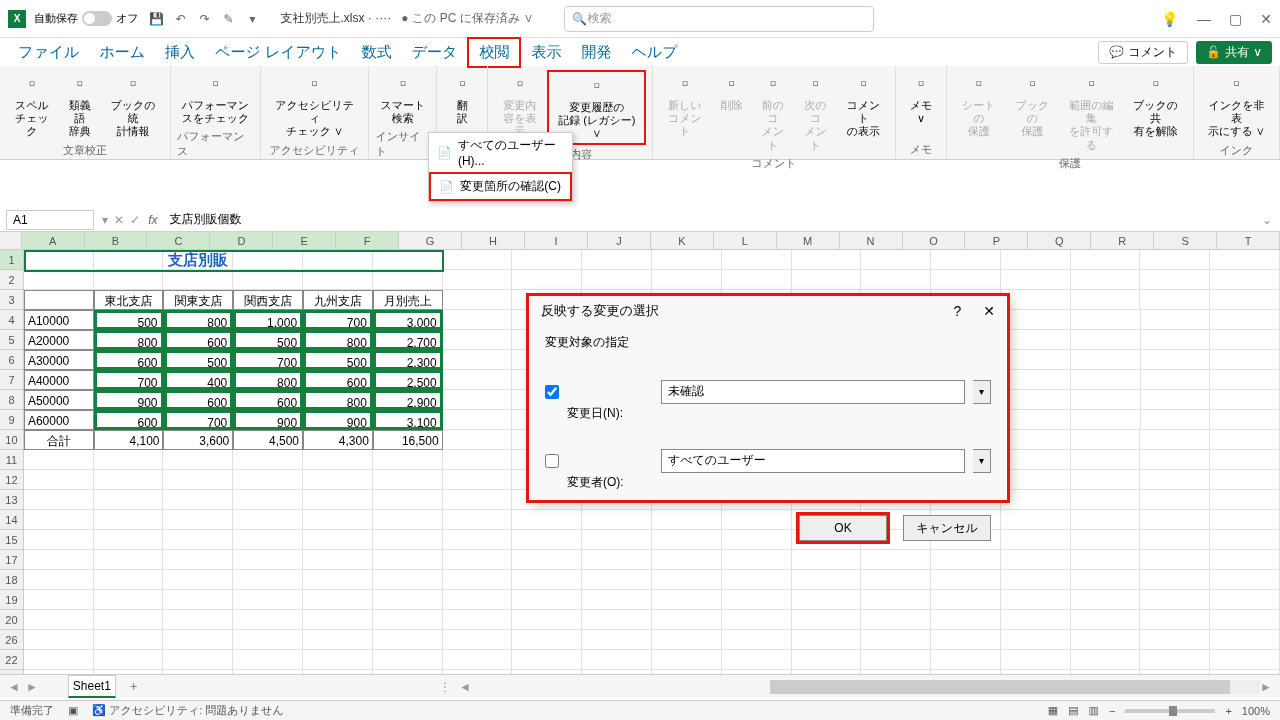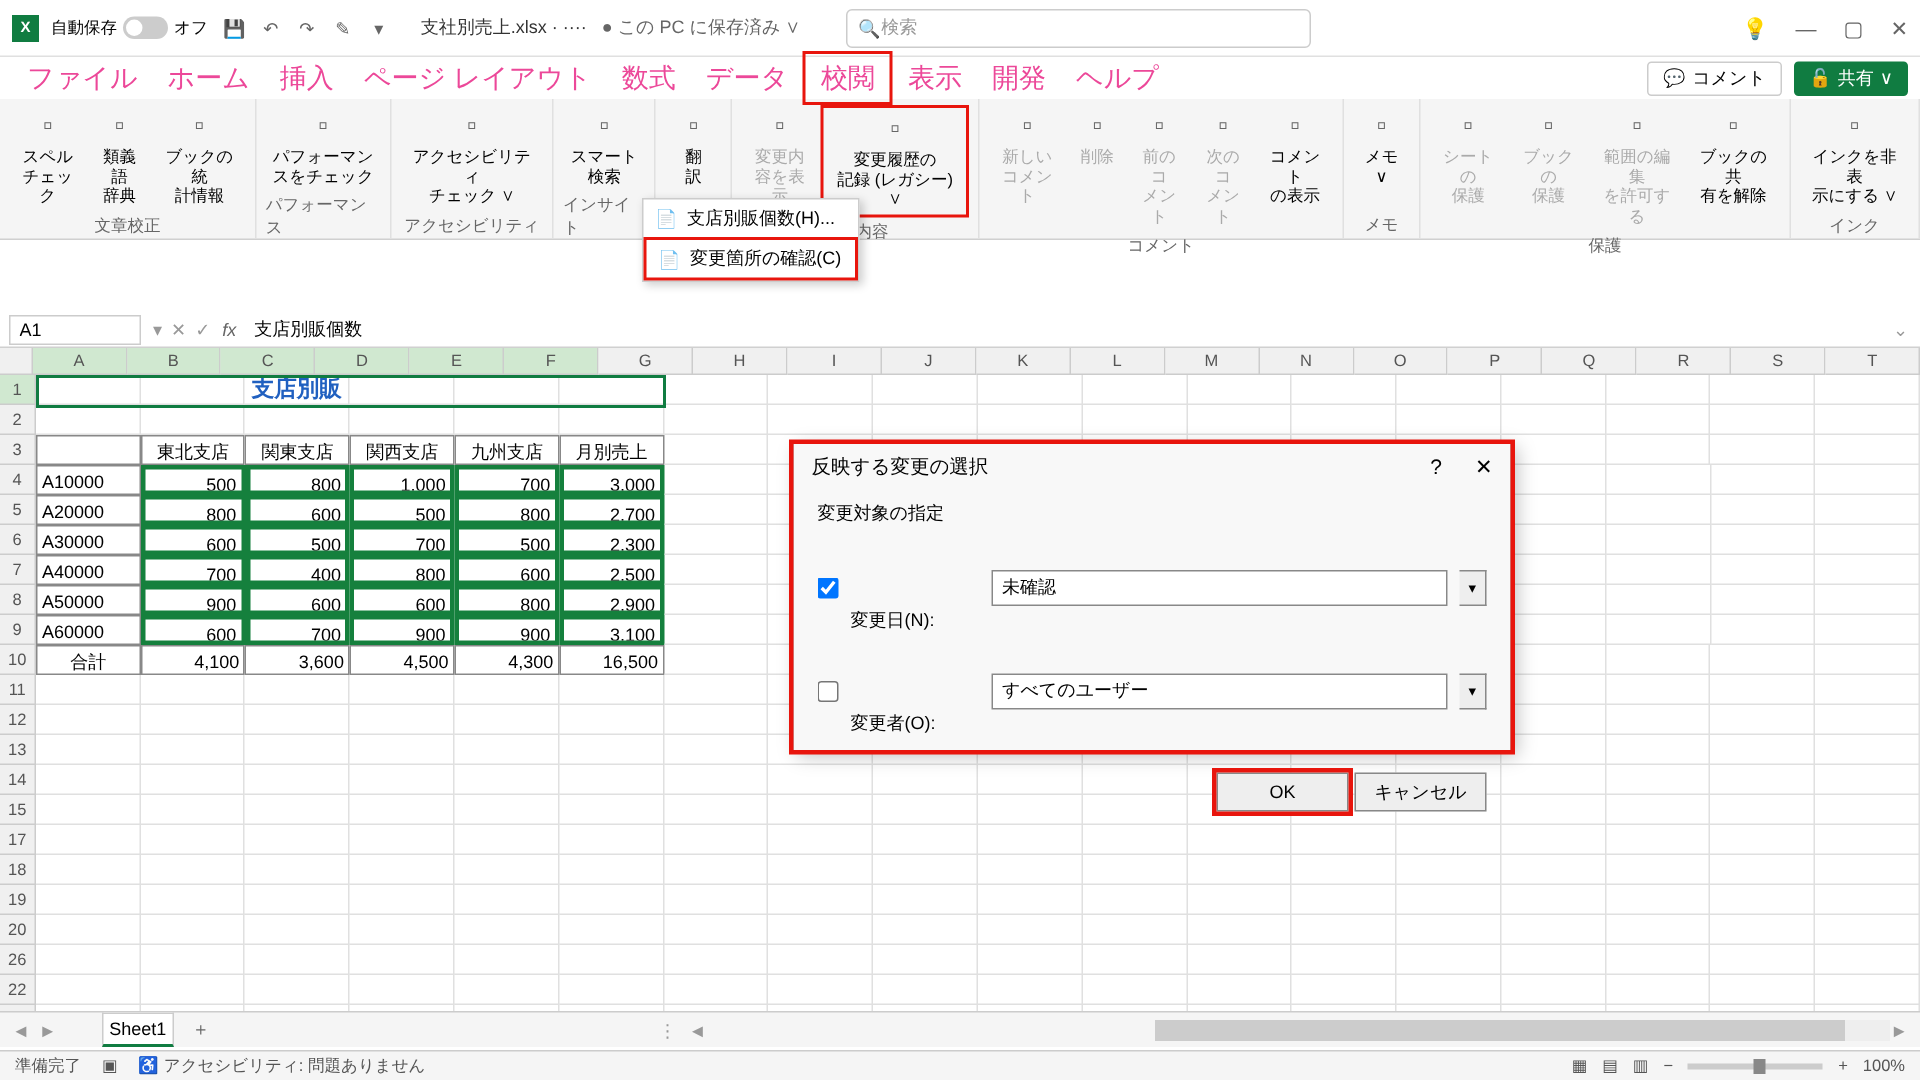--- a/index.html
+++ b/index.html
@@ -10,21 +10,21 @@
 .toggle{width:30px;height:15px;border-radius:8px;background:#ccc;position:relative;}
 .toggle::after{content:'';position:absolute;left:2px;top:2px;width:11px;height:11px;background:#fff;border-radius:50%;}
 .qat{display:flex;gap:8px;align-items:center;}
 .qat-icon{width:16px;height:16px;display:flex;align-items:center;justify-content:center;color:#666;cursor:pointer;}
 .filename{margin-left:20px;font-size:12px;color:#333;}
 .saved{margin-left:10px;font-size:12px;color:#666;}
 .search-box{margin-left:30px;width:310px;height:26px;border:1px solid #ccc;border-radius:4px;display:flex;align-items:center;padding:0 8px;color:#999;}
 .wincontrols{margin-left:auto;display:flex;gap:18px;align-items:center;}
 .wincontrols span{cursor:pointer;color:#666;font-size:14px;}
 .menubar{height:28px;display:flex;align-items:center;padding:0 8px;background:#fff;}
-.tab{padding:4px 10px;font-size:18px;cursor:pointer;color:#ec4899;}
+.tab{padding:4px 10px;font-size:15px;cursor:pointer;color:#0369a1;}
 .tab.active{border:2px solid #e8150d;font-weight:normal;}
 .comments-btn{margin-left:auto;border:1px solid #ccc;padding:2px 10px;border-radius:3px;display:flex;align-items:center;gap:4px;}
 .share-btn{margin-left:8px;background:#107c41;color:#fff;padding:3px 10px;border-radius:3px;display:flex;align-items:center;gap:4px;}
 .ribbon{height:94px;background:#f5f5f5;display:flex;border-bottom:1px solid #d0d0d0;}
 .rgroup{display:flex;flex-direction:column;align-items:center;border-right:1px solid #e0e0e0;padding:4px 6px 2px;}
 .rgroup-items{display:flex;gap:2px;flex:1;align-items:flex-start;}
 .ritem{display:flex;flex-direction:column;align-items:center;padding:2px 4px;cursor:pointer;text-align:center;font-size:11px;line-height:1.2;min-width:38px;}
 .ritem.disabled{color:#aaa;}
 .ritem-icon{width:24px;height:24px;margin-bottom:3px;display:flex;align-items:center;justify-content:center;font-size:18px;color:#666;}
 .ritem.highlighted{border:2px solid #e8150d;}
@@ -58,21 +58,21 @@
 .dlg-title{height:30px;display:flex;align-items:center;padding:0 12px;font-size:13px;}
 .dlg-title-controls{margin-left:auto;display:flex;gap:22px;cursor:pointer;font-size:14px;}
 .dlg-body{padding:8px 16px;}
 .dlg-section{font-size:12px;margin-bottom:10px;}
 .dlg-row{display:flex;align-items:center;margin-bottom:8px;gap:8px;}
 .dlg-check{width:14px;height:14px;}
 .dlg-label{width:86px;font-size:12px;margin-top:44px;}
 .dlg-input{flex:1;height:24px;border:1px solid #888;padding:0 6px;background:#fff;font-size:12px;}
 .dlg-dropdown{width:18px;height:24px;border:1px solid #888;border-left:none;background:#eee;display:flex;align-items:center;justify-content:center;font-size:10px;}
 .dlg-range-btn{width:18px;height:24px;border:1px solid #888;border-left:none;background:#eee;display:flex;align-items:center;justify-content:center;}
-.dlg-buttons{display:flex;justify-content:flex-end;gap:4px;padding:8px 16px;}
+.dlg-buttons{display:flex;justify-content:flex-end;gap:16px;padding:8px 16px;}
 .dlg-btn{width:88px;height:26px;border:1px solid #888;background:#eee;cursor:pointer;font-size:12px;}
 .dlg-btn.ok{outline:3px solid #e8150d;}
 .sheet-tabs{position:absolute;bottom:22px;left:0;right:0;height:24px;display:flex;align-items:center;background:#f5f5f5;border-top:1px solid #ccc;padding:0 8px;}
 .sheet-nav{display:flex;gap:6px;color:#999;}
 .sheet-tab{margin-left:30px;padding:3px 4px;background:#fff;border:1px solid #ccc;border-bottom:2px solid #107c41;font-size:12px;}
 .sheet-add{margin-left:12px;color:#666;cursor:pointer;}
 .hscroll{margin-left:auto;width:490px;height:14px;background:#eee;position:relative;}
 .hscroll-thumb{position:absolute;left:0;width:460px;height:14px;background:#ccc;}
 .statusbar{position:absolute;bottom:0;left:0;right:0;height:20px;background:#f5f5f5;display:flex;align-items:center;padding:0 10px;font-size:11px;color:#555;border-top:1px solid #ccc;}
 .statusbar .right{margin-left:auto;display:flex;align-items:center;gap:10px;}
@@ -254,21 +254,21 @@
           <div>インクを非表<br>示にする ∨</div>
         </div>
       </div>
       <div class="rgroup-label">インク</div>
     </div>
   </div>
 
 <div class="dropdown-menu" id="dropdown">
     <div class="dropdown-item">
       <span>📄</span>
-      <span>支店別販個数(H)...</span>
+      <span>すべてのユーザー(H)...</span>
     </div>
     <div class="dropdown-item highlighted">
       <span>📄</span>
       <span>変更箇所の確認(C)</span>
     </div>
   </div>
 
 <div class="namebox-row">
   <input class="namebox" value="A1" style="">
   <div class="fx-icons">

